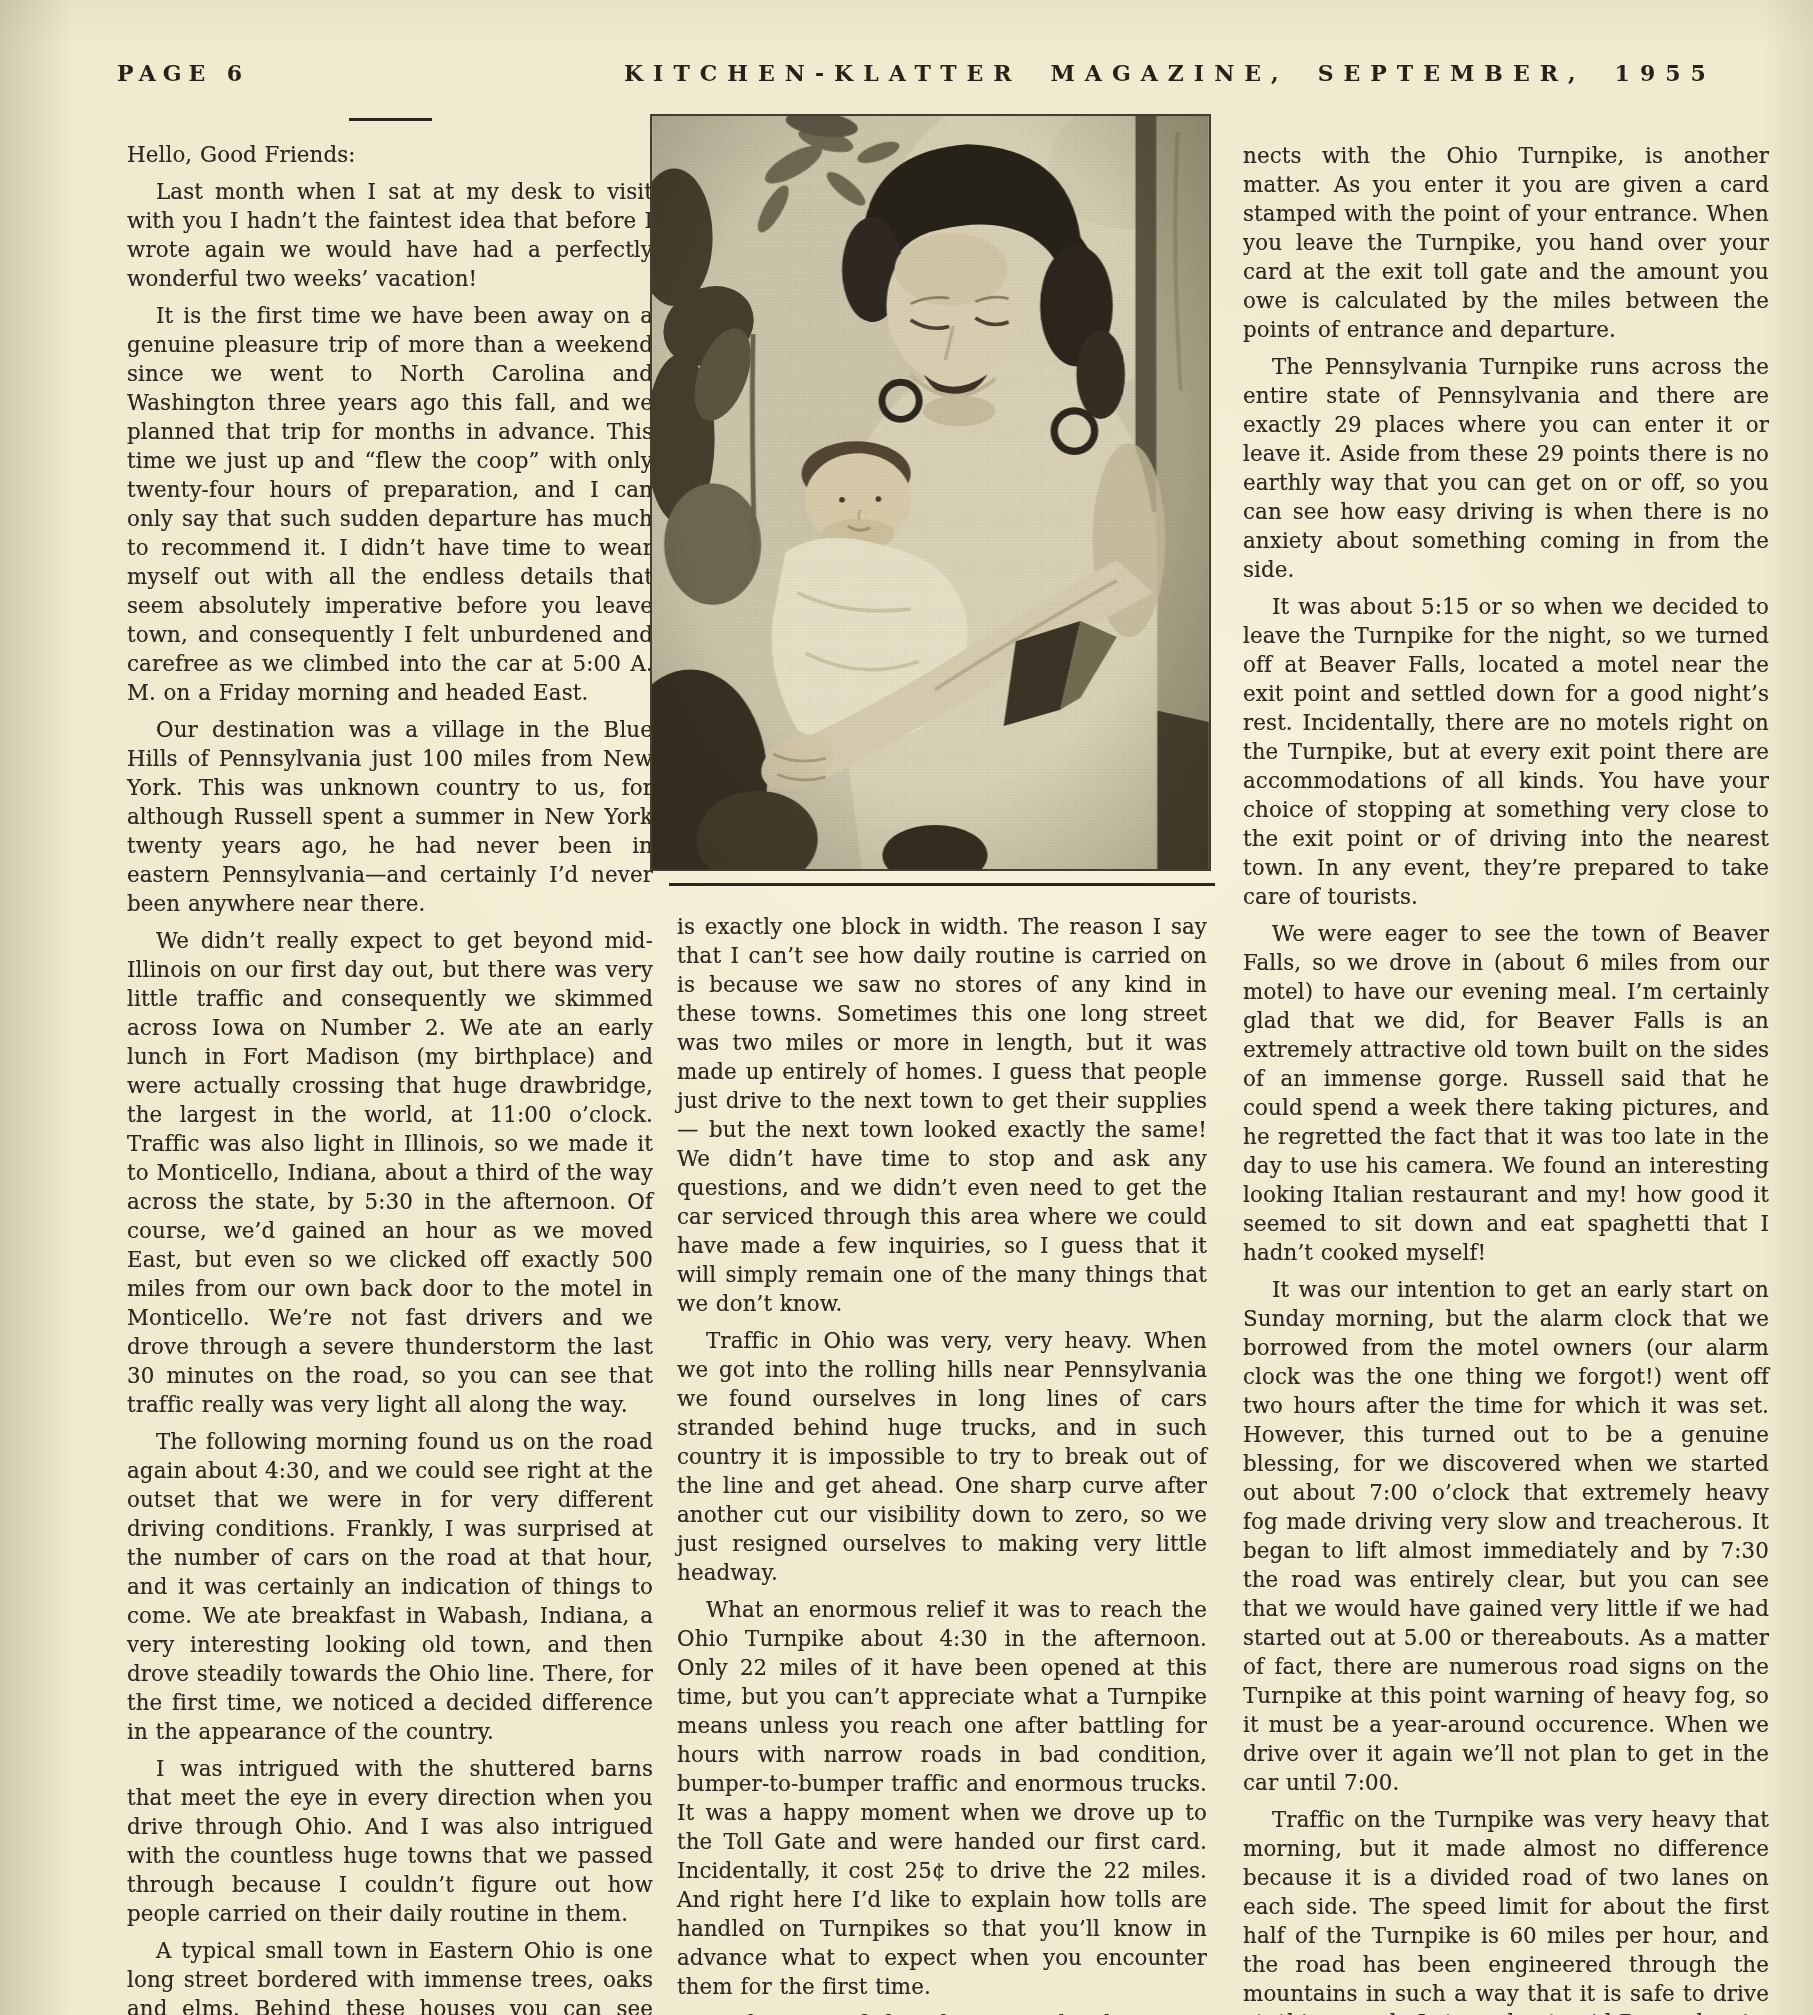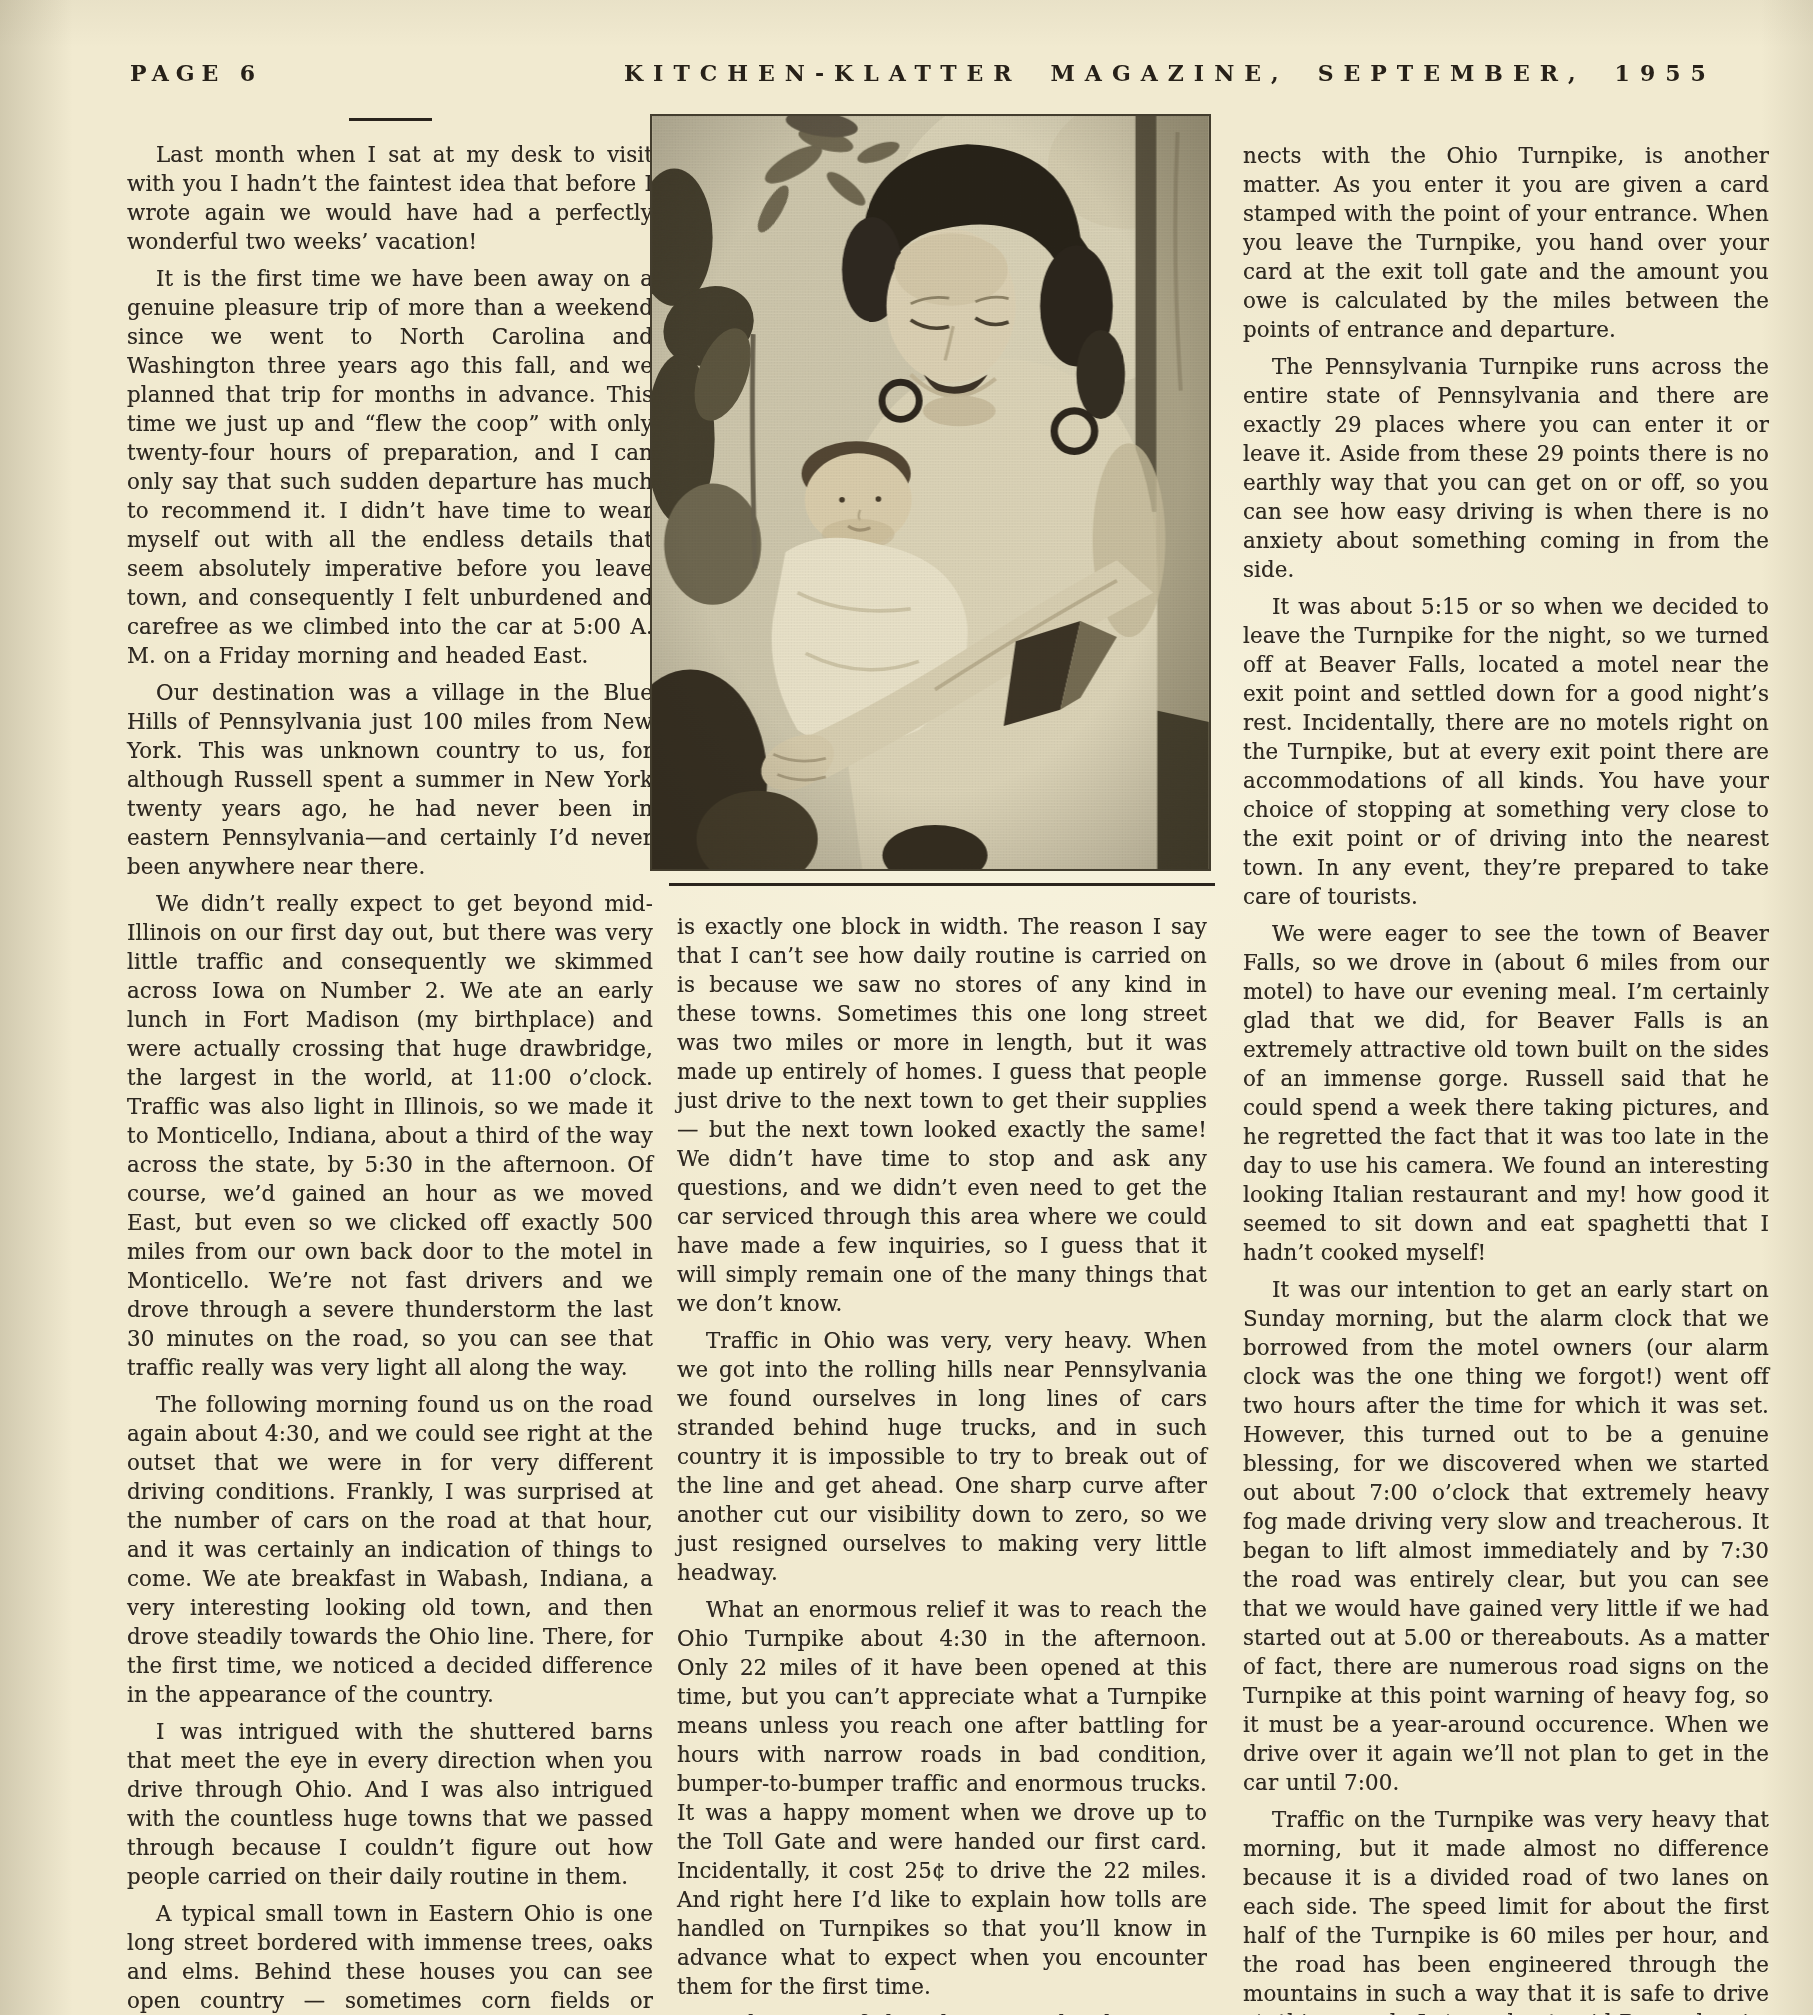--- a/index.html
+++ b/index.html
@@ -10,21 +10,21 @@
       radial-gradient(1048px 725px at 55% 30%, rgba(255,253,238,.5), rgba(255,253,238,0) 70%),
       radial-gradient(403px 322px at 3% 99%, rgba(95,86,58,.28), rgba(95,86,58,0) 65%),
       linear-gradient(90deg, rgba(96,86,58,.22), rgba(96,86,58,0) 73px),
       linear-gradient(270deg, rgba(96,86,58,.12), rgba(96,86,58,0) 52px),
       linear-gradient(0deg, rgba(96,86,58,.10), rgba(96,86,58,0) 69px),
       linear-gradient(180deg, rgba(96,86,58,.06), rgba(96,86,58,0) 48px);
     color:#2e2821;
     font-family:"DejaVu Serif", serif;
   }
   .hdr{position:absolute;top:60px;font-weight:bold;font-size:22px;color:#272119;white-space:nowrap;}
-  .hdr.pageno{left:130px;letter-spacing:6.9px;}
+  .hdr.pageno{left:117px;letter-spacing:6.9px;}
   .hdr.title{left:624px;letter-spacing:10px;word-spacing:11.3px;}
   .col{position:absolute;top:103px;box-sizing:border-box;}
   .col1{left:119px;width:542px;}
   .col2{left:669px;width:546px;}
   .col3{left:1235px;width:542px;padding-top:30px;}
   h1{
     font-family:"DejaVu Sans", sans-serif;font-weight:bold;font-size:28px;
     letter-spacing:0.8px;text-align:center;margin:2.4px 0 0;color:#262019;
   }
   .hrule{width:83px;height:3.6px;background:#2a241d;margin:14.5px auto 19.3px;}
@@ -48,20 +48,21 @@
   .col2 p.first{margin-top:26px;}
 </style>
 </head>
 <body>
 
 <div class="hdr pageno">PAGE 6</div>
 <div class="hdr title">KITCHEN-KLATTER MAGAZINE, SEPTEMBER, 1955</div>
 
 <div class="col col1">
   <div class="hrule"></div>
+  <p class="noindent">Hello, Good Friends:</p>
   <p>Last month when I sat at my desk to visit with you I hadn’t the faintest idea that before I wrote again we would have had a perfectly wonderful two weeks’ vacation!</p>
   <p>It is the first time we have been away on a genuine pleasure trip of more than a weekend since we went to North Carolina and Washington three years ago this fall, and we planned that trip for months in advance. This time we just up and “flew the coop” with only twenty-four hours of preparation, and I can only say that such sudden departure has much to recommend it. I didn’t have time to wear myself out with all the endless details that seem absolutely imperative before you leave town, and consequently I felt unburdened and carefree as we climbed into the car at 5:00 A. M. on a Friday morning and headed East.</p>
   <p>Our destination was a village in the Blue Hills of Pennsylvania just 100 miles from New York. This was unknown country to us, for although Russell spent a summer in New York twenty years ago, he had never been in eastern Pennsylvania—and certainly I’d never been anywhere near there.</p>
   <p>We didn’t really expect to get beyond mid-Illinois on our first day out, but there was very little traffic and consequently we skimmed across Iowa on Number 2. We ate an early lunch in Fort Madison (my birthplace) and were actually crossing that huge drawbridge, the largest in the world, at 11:00 o’clock. Traffic was also light in Illinois, so we made it to Monticello, Indiana, about a third of the way across the state, by 5:30 in the afternoon. Of course, we’d gained an hour as we moved East, but even so we clicked off exactly 500 miles from our own back door to the motel in Monticello. We’re not fast drivers and we drove through a severe thunderstorm the last 30 minutes on the road, so you can see that traffic really was very light all along the way.</p>
   <p>The following morning found us on the road again about 4:30, and we could see right at the outset that we were in for very different driving conditions. Frankly, I was surprised at the number of cars on the road at that hour, and it was certainly an indication of things to come. We ate breakfast in Wabash, Indiana, a very interesting looking old town, and then drove steadily towards the Ohio line. There, for the first time, we noticed a decided difference in the appearance of the country.</p>
   <p>I was intrigued with the shuttered barns that meet the eye in every direction when you drive through Ohio. And I was also intrigued with the countless huge towns that we passed through because I couldn’t figure out how people carried on their daily routine in them.</p>
   <p class="contout">A typical small town in Eastern Ohio is one long street bordered with immense trees, oaks and elms. Behind these houses you can see open country — sometimes corn fields or rolling green pastures — so the town</p>
 </div>
 
 <div class="col col2">

